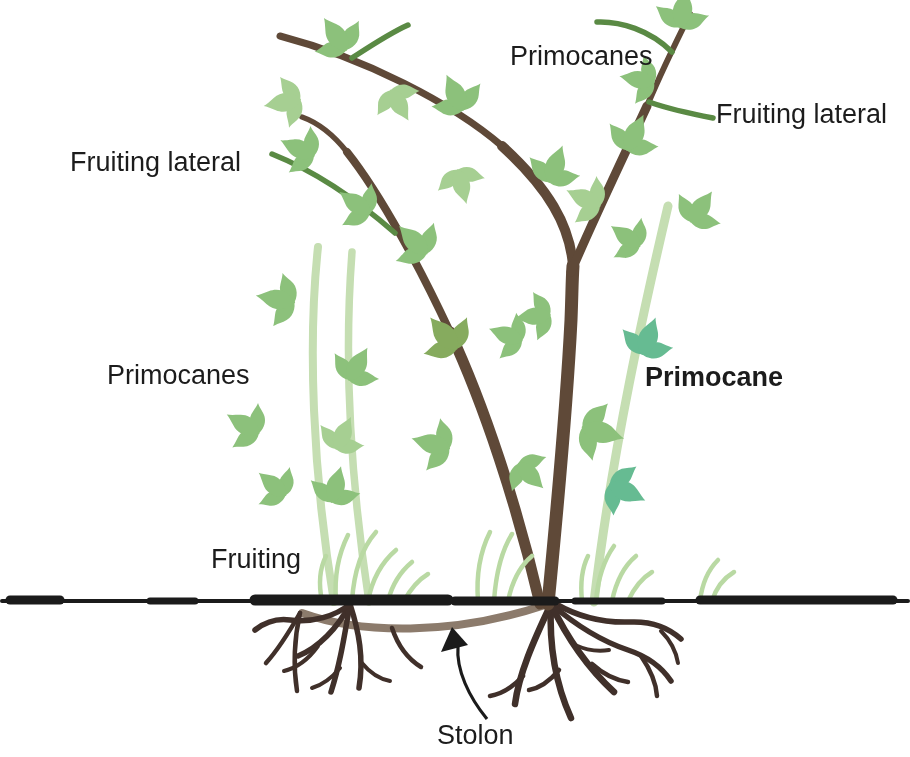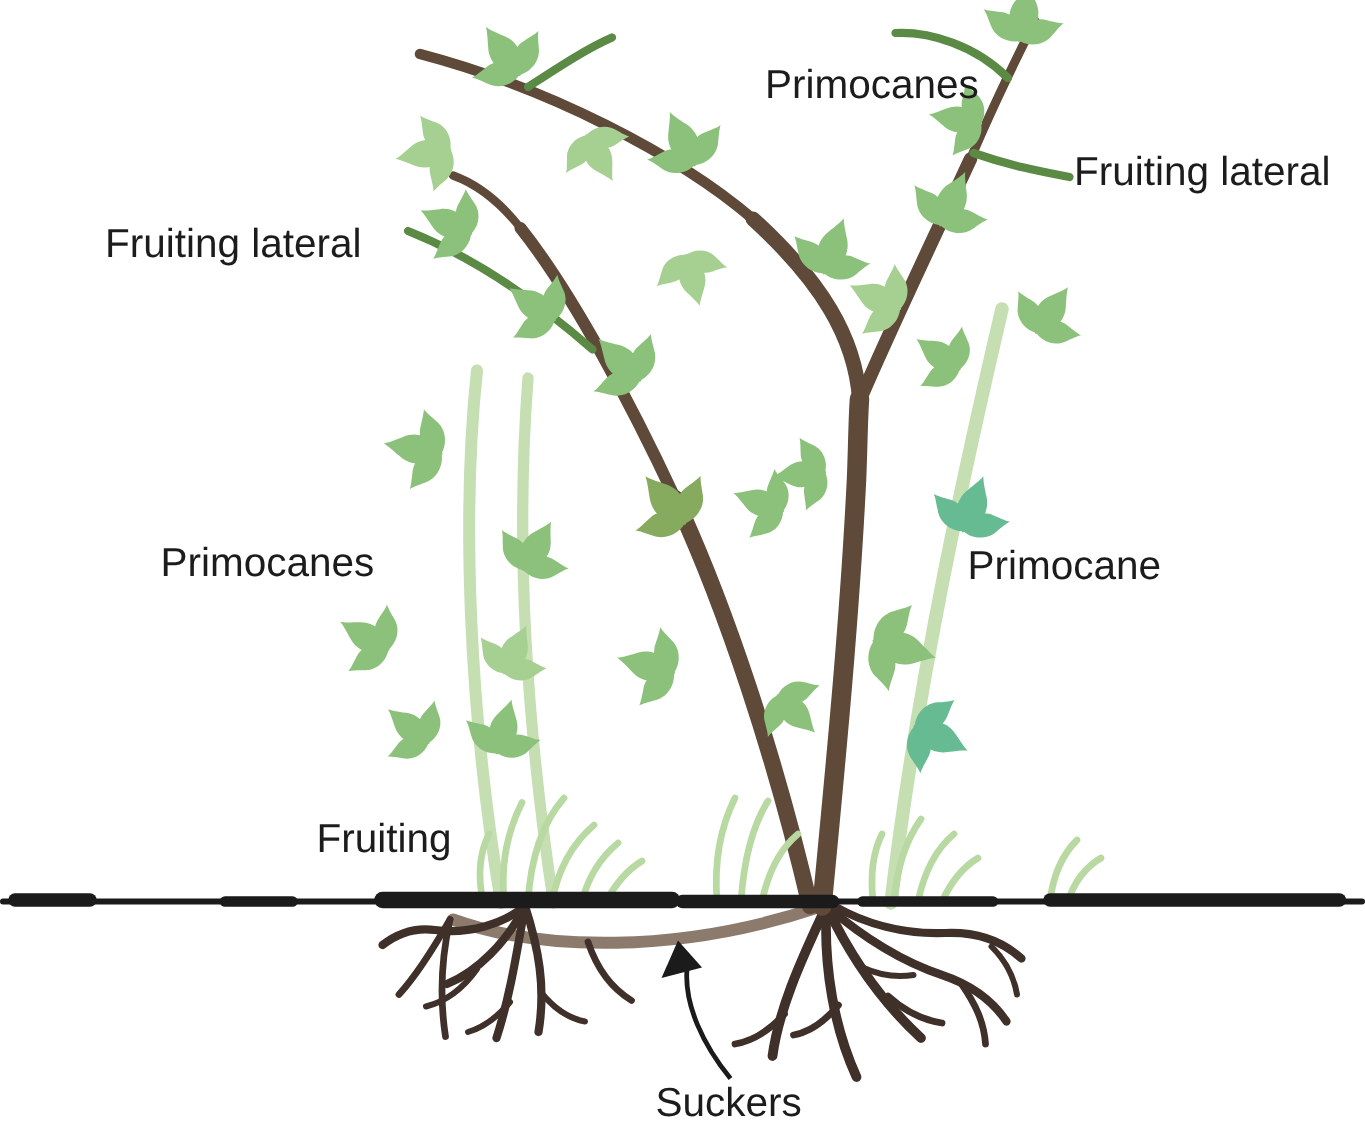--- a/index.html
+++ b/index.html
@@ -5,21 +5,21 @@
   html,body{margin:0;padding:0;background:#fff;}
   .stage{position:relative;width:910px;height:757px;background:#ffffff;overflow:hidden;
          font-family:"Liberation Sans", sans-serif;}
   .stage svg{position:absolute;left:0;top:0;width:910px;height:757px;display:block;}
   .lbl{position:absolute;font-size:27px;line-height:1.1;color:#1c1c1c;white-space:nowrap;
        letter-spacing:0px;}
   .lbl-floricane{left:510px;top:42px;}
   .lbl-fl-right{left:716px;top:100px;}
   .lbl-fl-left{left:70px;top:148px;}
   .lbl-primocanes{left:107px;top:361px;text-align:center;}
-  .lbl-primocane{left:645px;top:363px;}
+  .lbl-primocane{left:645px;top:363px;font-weight:bold;}
   .lbl-suckers{left:211px;top:545px;}
   .lbl-stolon{left:437px;top:721px;}
 </style>
 </head>
 <body>
 
 <div class="stage">
 
   <svg viewBox="0 0 910 757" aria-hidden="true">
     <defs>
@@ -145,14 +145,14 @@
       <polygon stroke="none" points="452,627 441,652 468,645" fill="#1b1b1b"></polygon>
     </g>
   </svg>
 
   <div class="lbl lbl-floricane">Primocanes</div>
   <div class="lbl lbl-fl-right">Fruiting lateral</div>
   <div class="lbl lbl-fl-left">Fruiting lateral</div>
   <div class="lbl lbl-primocanes">Primocanes</div>
   <div class="lbl lbl-primocane">Primocane</div>
   <div class="lbl lbl-suckers">Fruiting</div>
-  <div class="lbl lbl-stolon">Suckers</div>
+  <div class="lbl lbl-stolon">Stolon</div>
 </div>
 
 </body></html>

